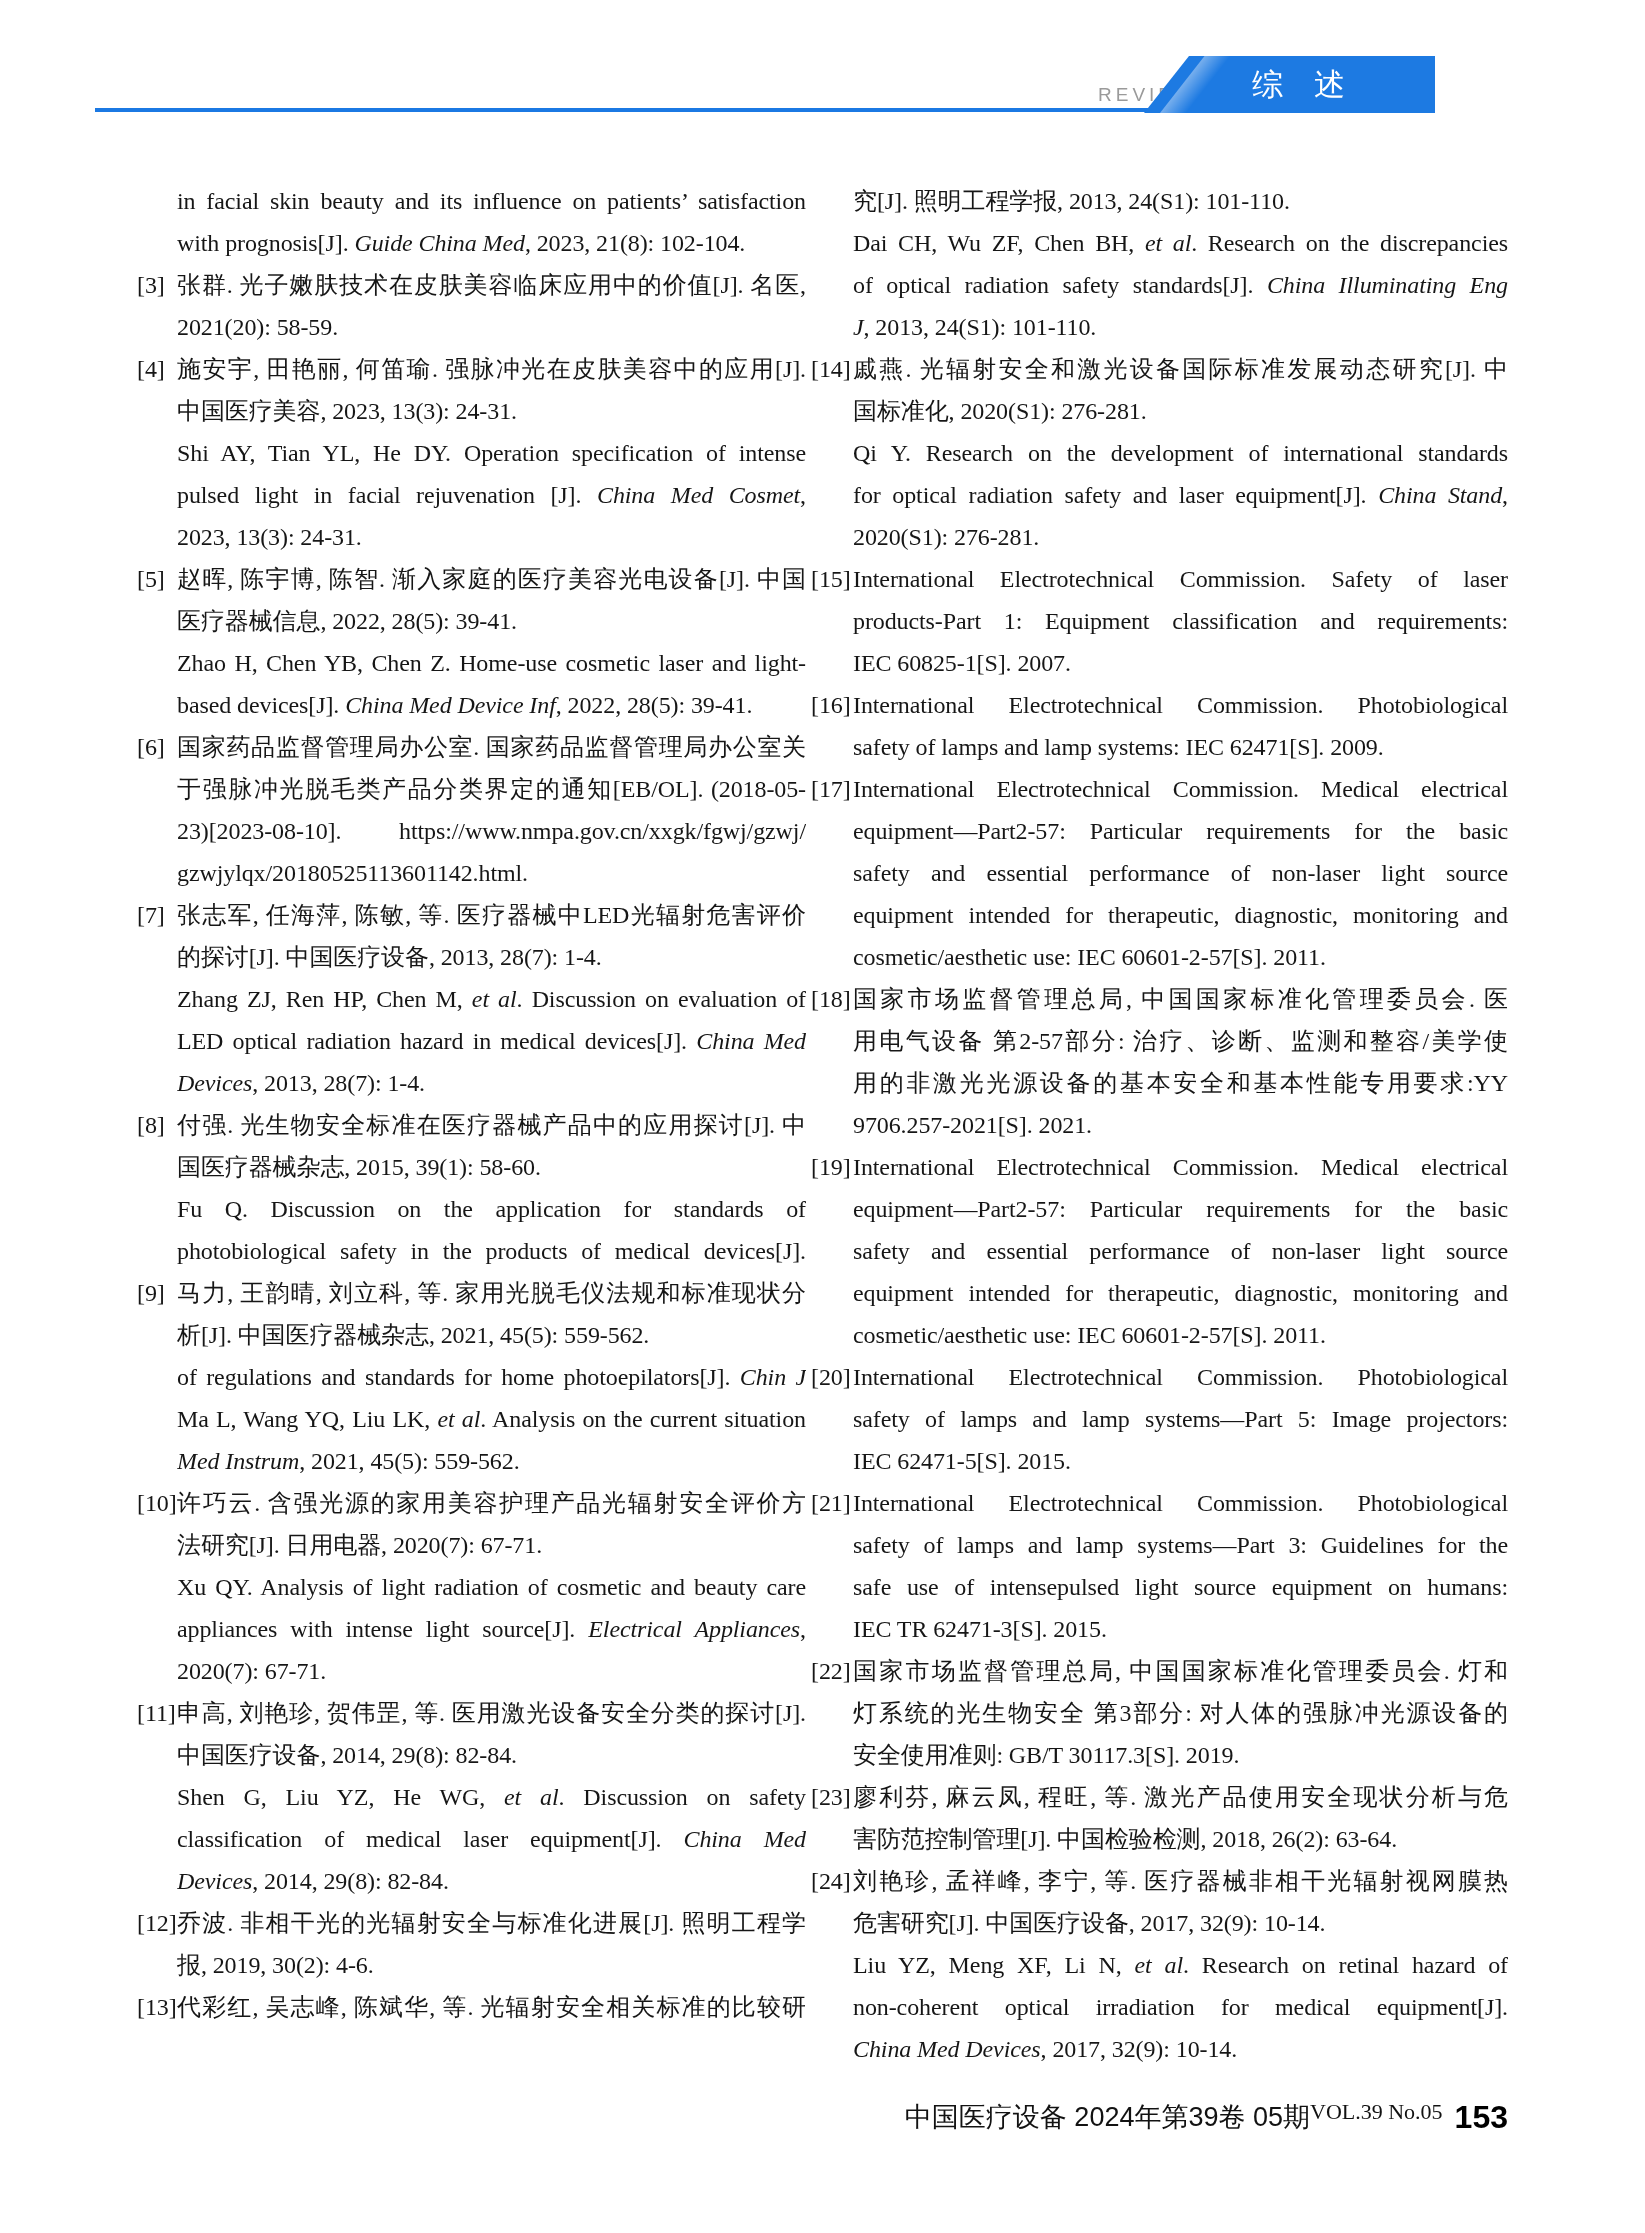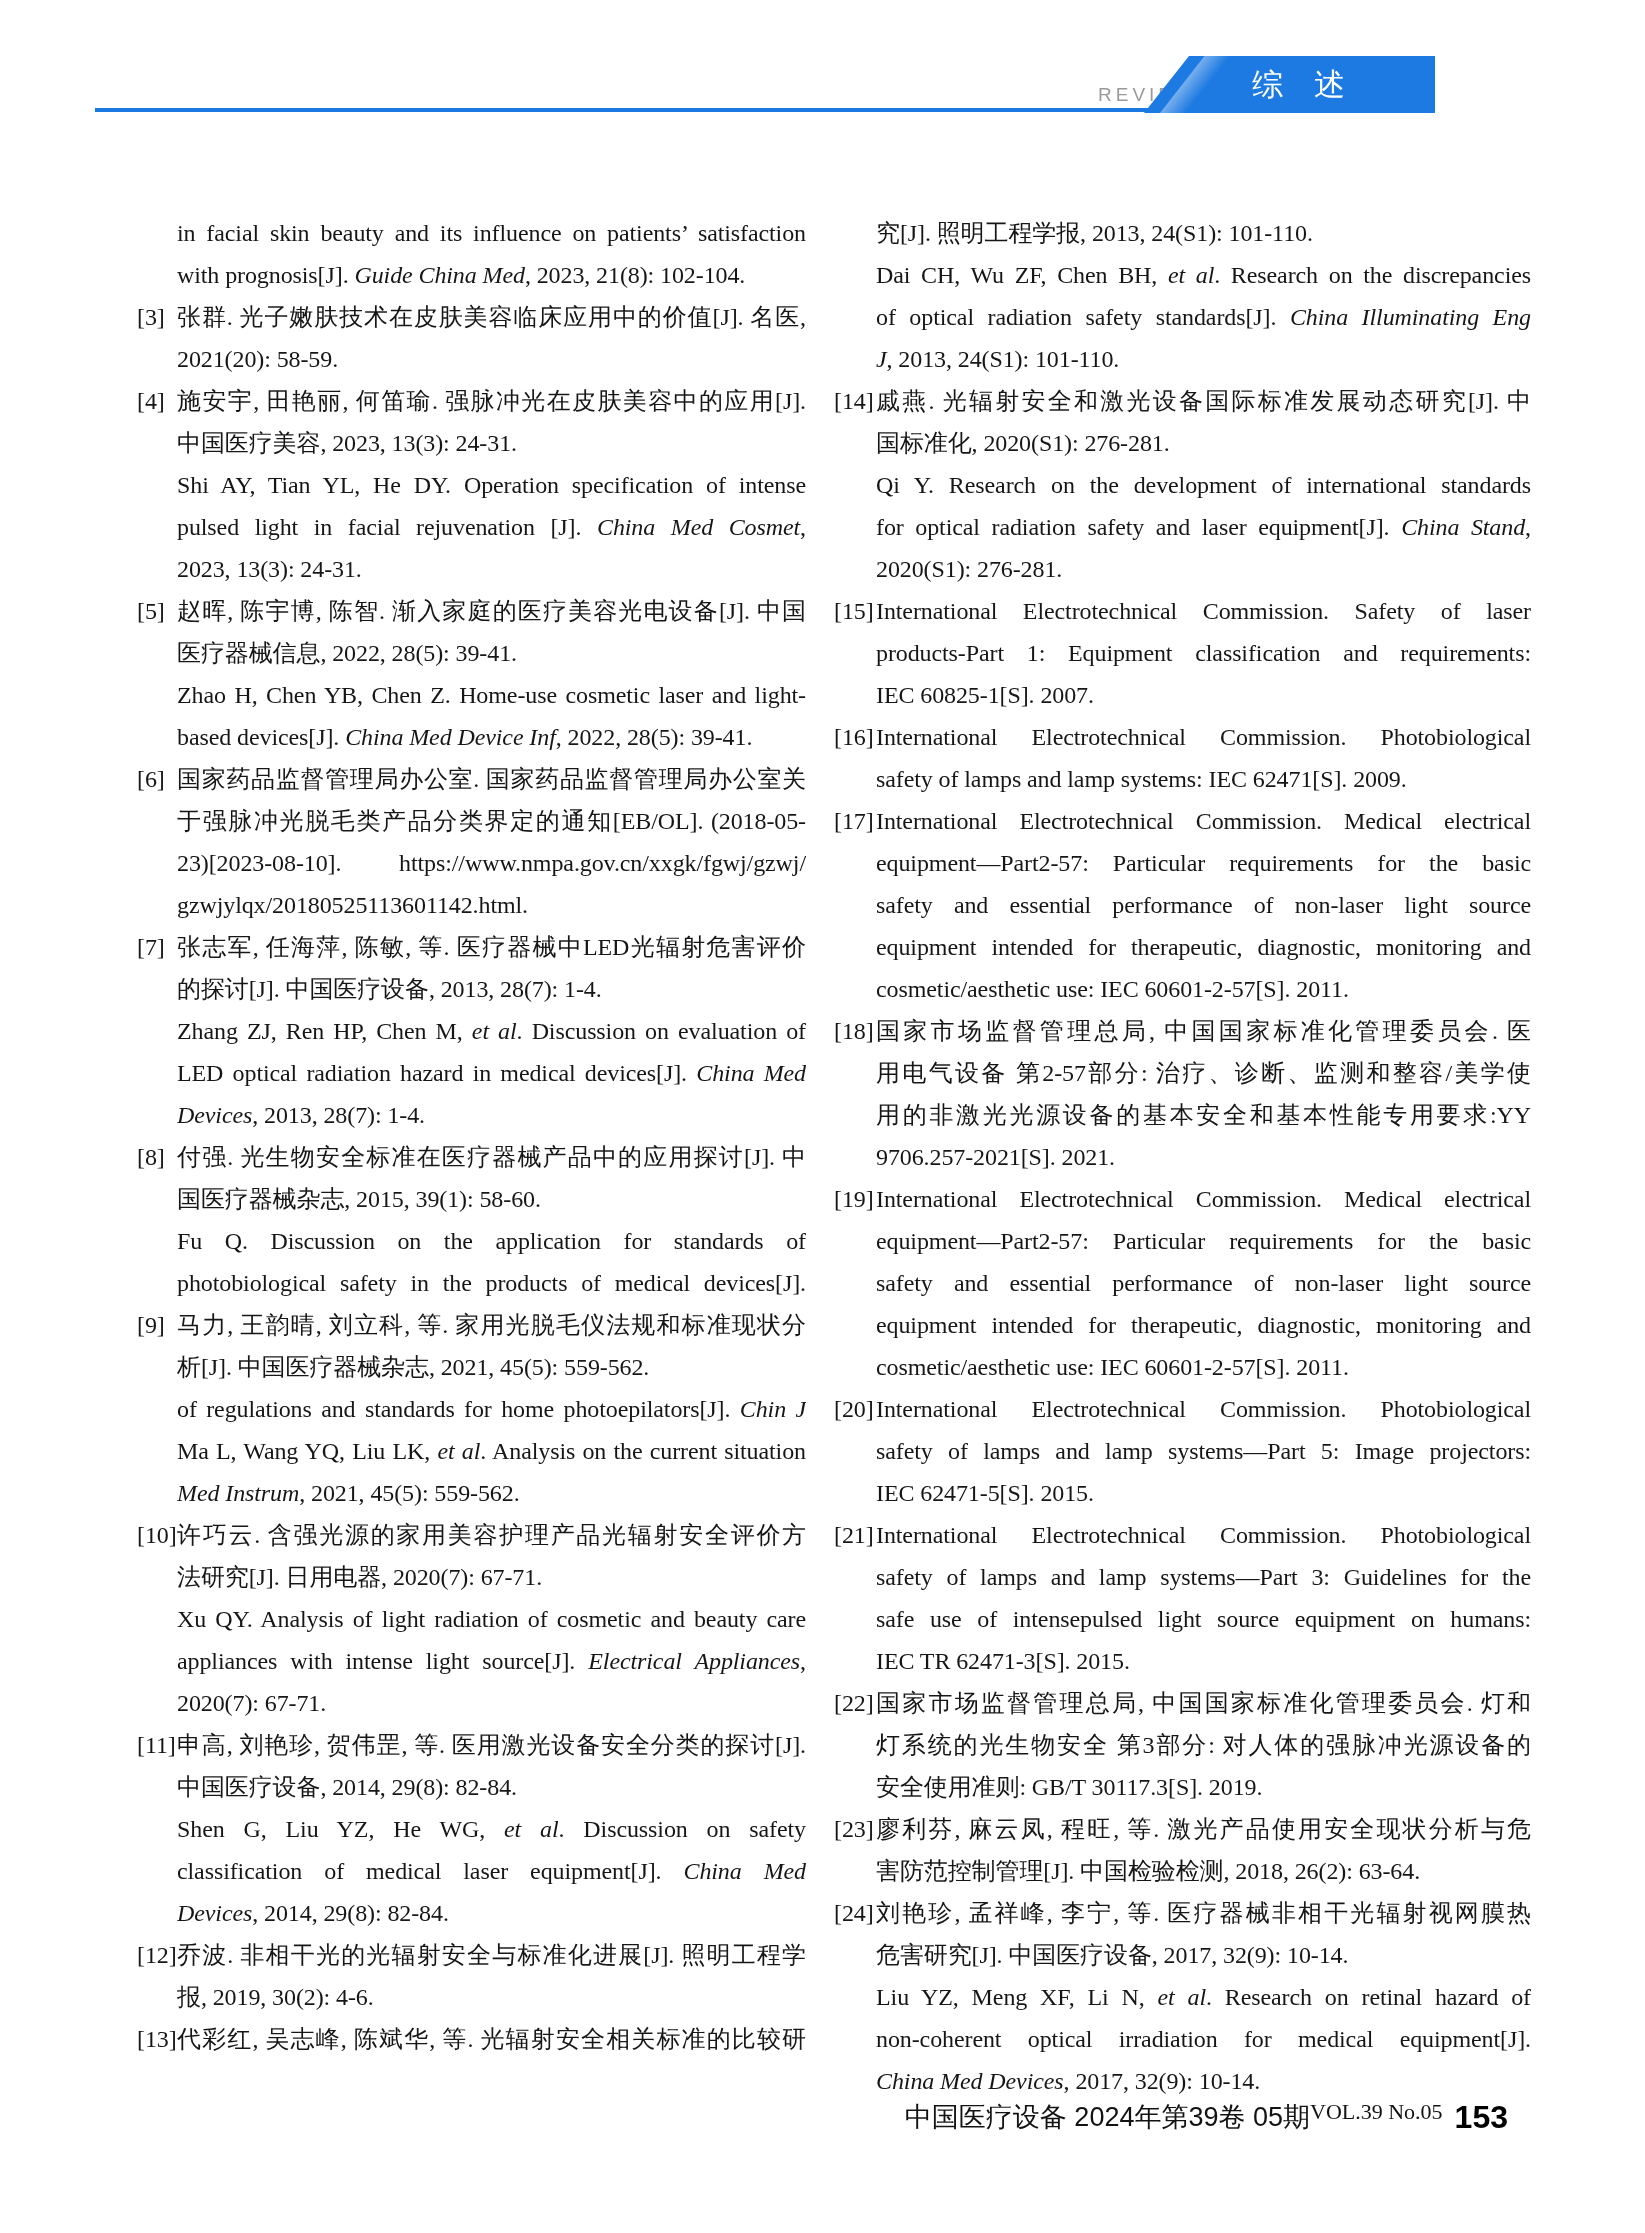--- a/index.html
+++ b/index.html
@@ -31,23 +31,23 @@
     background:linear-gradient(to right,rgba(255,255,255,.40),rgba(255,255,255,0));
     transform:skewX(-38deg);transform-origin:0 100%;
   }
   .banner-label{
     display:block;text-align:center;line-height:57px;
     color:#ffffff;font-size:31px;
     font-family:"Liberation Sans","DejaVu Sans",sans-serif;
     padding-left:18px;
   }
   
-  .col{position:absolute;top:180px;margin-top:32px;}
+  .col{position:absolute;top:180px;}
   #col-left{left:137px;width:669px;}
-  #col-right{left:834px;width:697px;}
+  #col-right{left:811px;width:697px;}
   .line{position:relative;height:42px;line-height:42px;
         font-size:24px;letter-spacing:-0.1px;box-sizing:border-box;}
   #col-left  .line{padding-left:40px;}
   #col-right .line{padding-left:42px;}
   .refnum{position:absolute;left:0;top:0;}
   .txt{display:block;height:100%;overflow:hidden;
        text-align:justify;text-align-last:left;}
   .jst .txt{text-align-last:justify;}
   .txt i{font-style:italic;}
   

